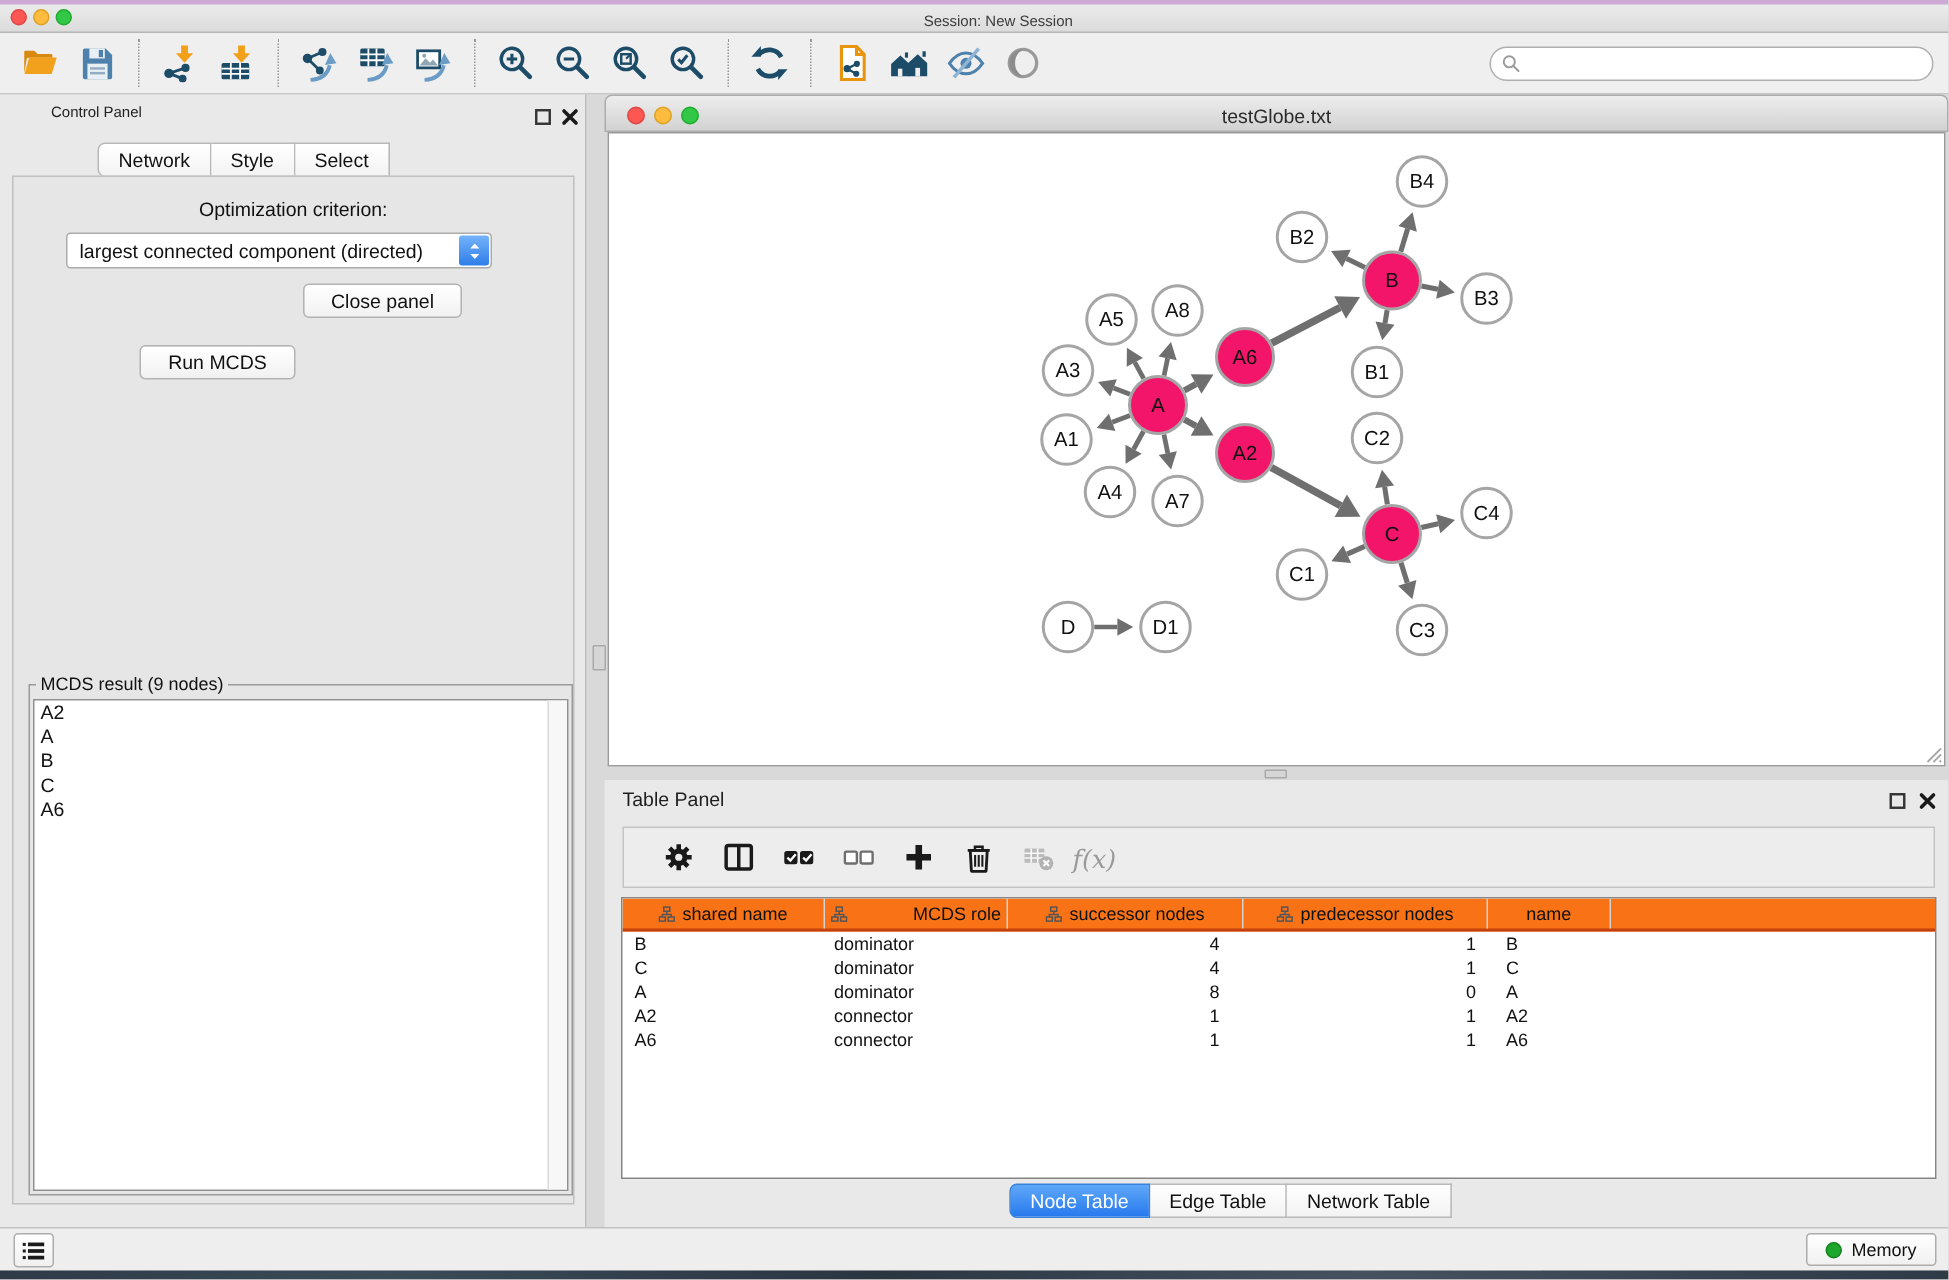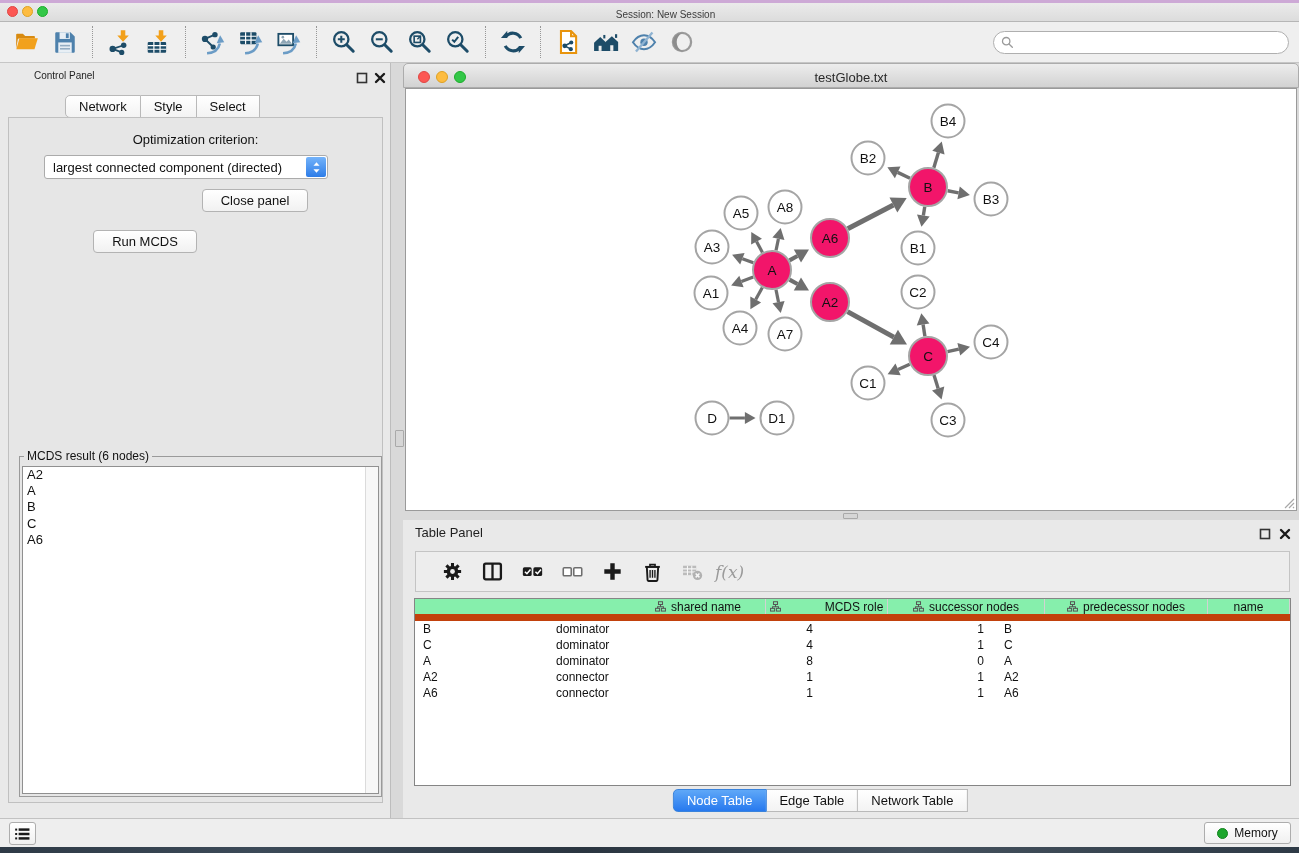--- a/index.html
+++ b/index.html
@@ -76,21 +76,21 @@
 
   
   #table-panel { position:absolute; left:403px; top:520px; width:896px; height:298px; background:#E9E9E9; }
   #tp-title { position:absolute; left:12px; top:5px; font-size:13px; color:#1f1f1f; }
   #tp-toolbar { position:absolute; left:12px; top:31px; width:875px; height:41px; background:#EDEDED;
     border:1px solid #C4C4C4; display:flex; align-items:center; padding-left:16px; }
   .tpbtn { width:40px; height:30px; display:flex; align-items:center; justify-content:center; }
   .tpbtn svg { width:21px; height:21px; }
   .tpbtn.wide svg { width:36px; height:22px; }
   #tp-table { position:absolute; left:11px; top:78px; width:877px; height:188px; background:#fff; border:1px solid #858585; overflow:hidden; }
-  #tp-header { display:flex; height:22px; background:#86efac; border-bottom:7px solid #c2410c;justify-content:flex-end; }
+  #tp-header { display:flex; height:22px; background:#f97316; border-bottom:2px solid #c2410c; }
   .th { display:flex; align-items:center; justify-content:center; gap:5px; font-size:12px; color:#111;
     border-right:1px solid #D2D2D2; height:100%; }
   .th svg { width:11px; height:11px; }
   .tr { display:flex; height:16px; align-items:center; }
   .td { font-size:12px; color:#111; white-space:nowrap; overflow:hidden; }
   #tp-tabs { position:absolute; top:269px; left:50%; transform:translateX(-50%); }
 
   
   #statusbar { position:absolute; left:0; top:818px; width:1299px; height:29px; background:#EEEEEE; border-top:1px solid #C2C2C2; }
   #list-btn { position:absolute; left:9px; top:3px; width:27px; height:23px; background:linear-gradient(#fff,#F0F0F0);
@@ -295,21 +295,21 @@
         <span class="stepper">
           <svg viewBox="0 0 10 14" width="9" height="13">
               <path d="M5 1.2L8.4 5H1.6z" fill="#fff"></path>
               <path d="M5 12.8L1.6 9h6.8z" fill="#fff"></path>
             </svg>
         </span>
       </div>
       <div class="btn" id="run-btn">Run MCDS</div>
       <div class="btn" id="closepanel-btn">Close panel</div>
       <div id="result-fieldset">
-        <div id="result-legend">MCDS result (6 nodes)</div>
+        <div id="result-legend">MCDS result (9 nodes)</div>
         <div id="result-list">
           <div id="result-items">
               <div class="result-item">A2</div>
               <div class="result-item">A</div>
               <div class="result-item">B</div>
               <div class="result-item">C</div>
               <div class="result-item">A6</div>
             </div>
           <div id="result-scroll"></div>
         </div>

